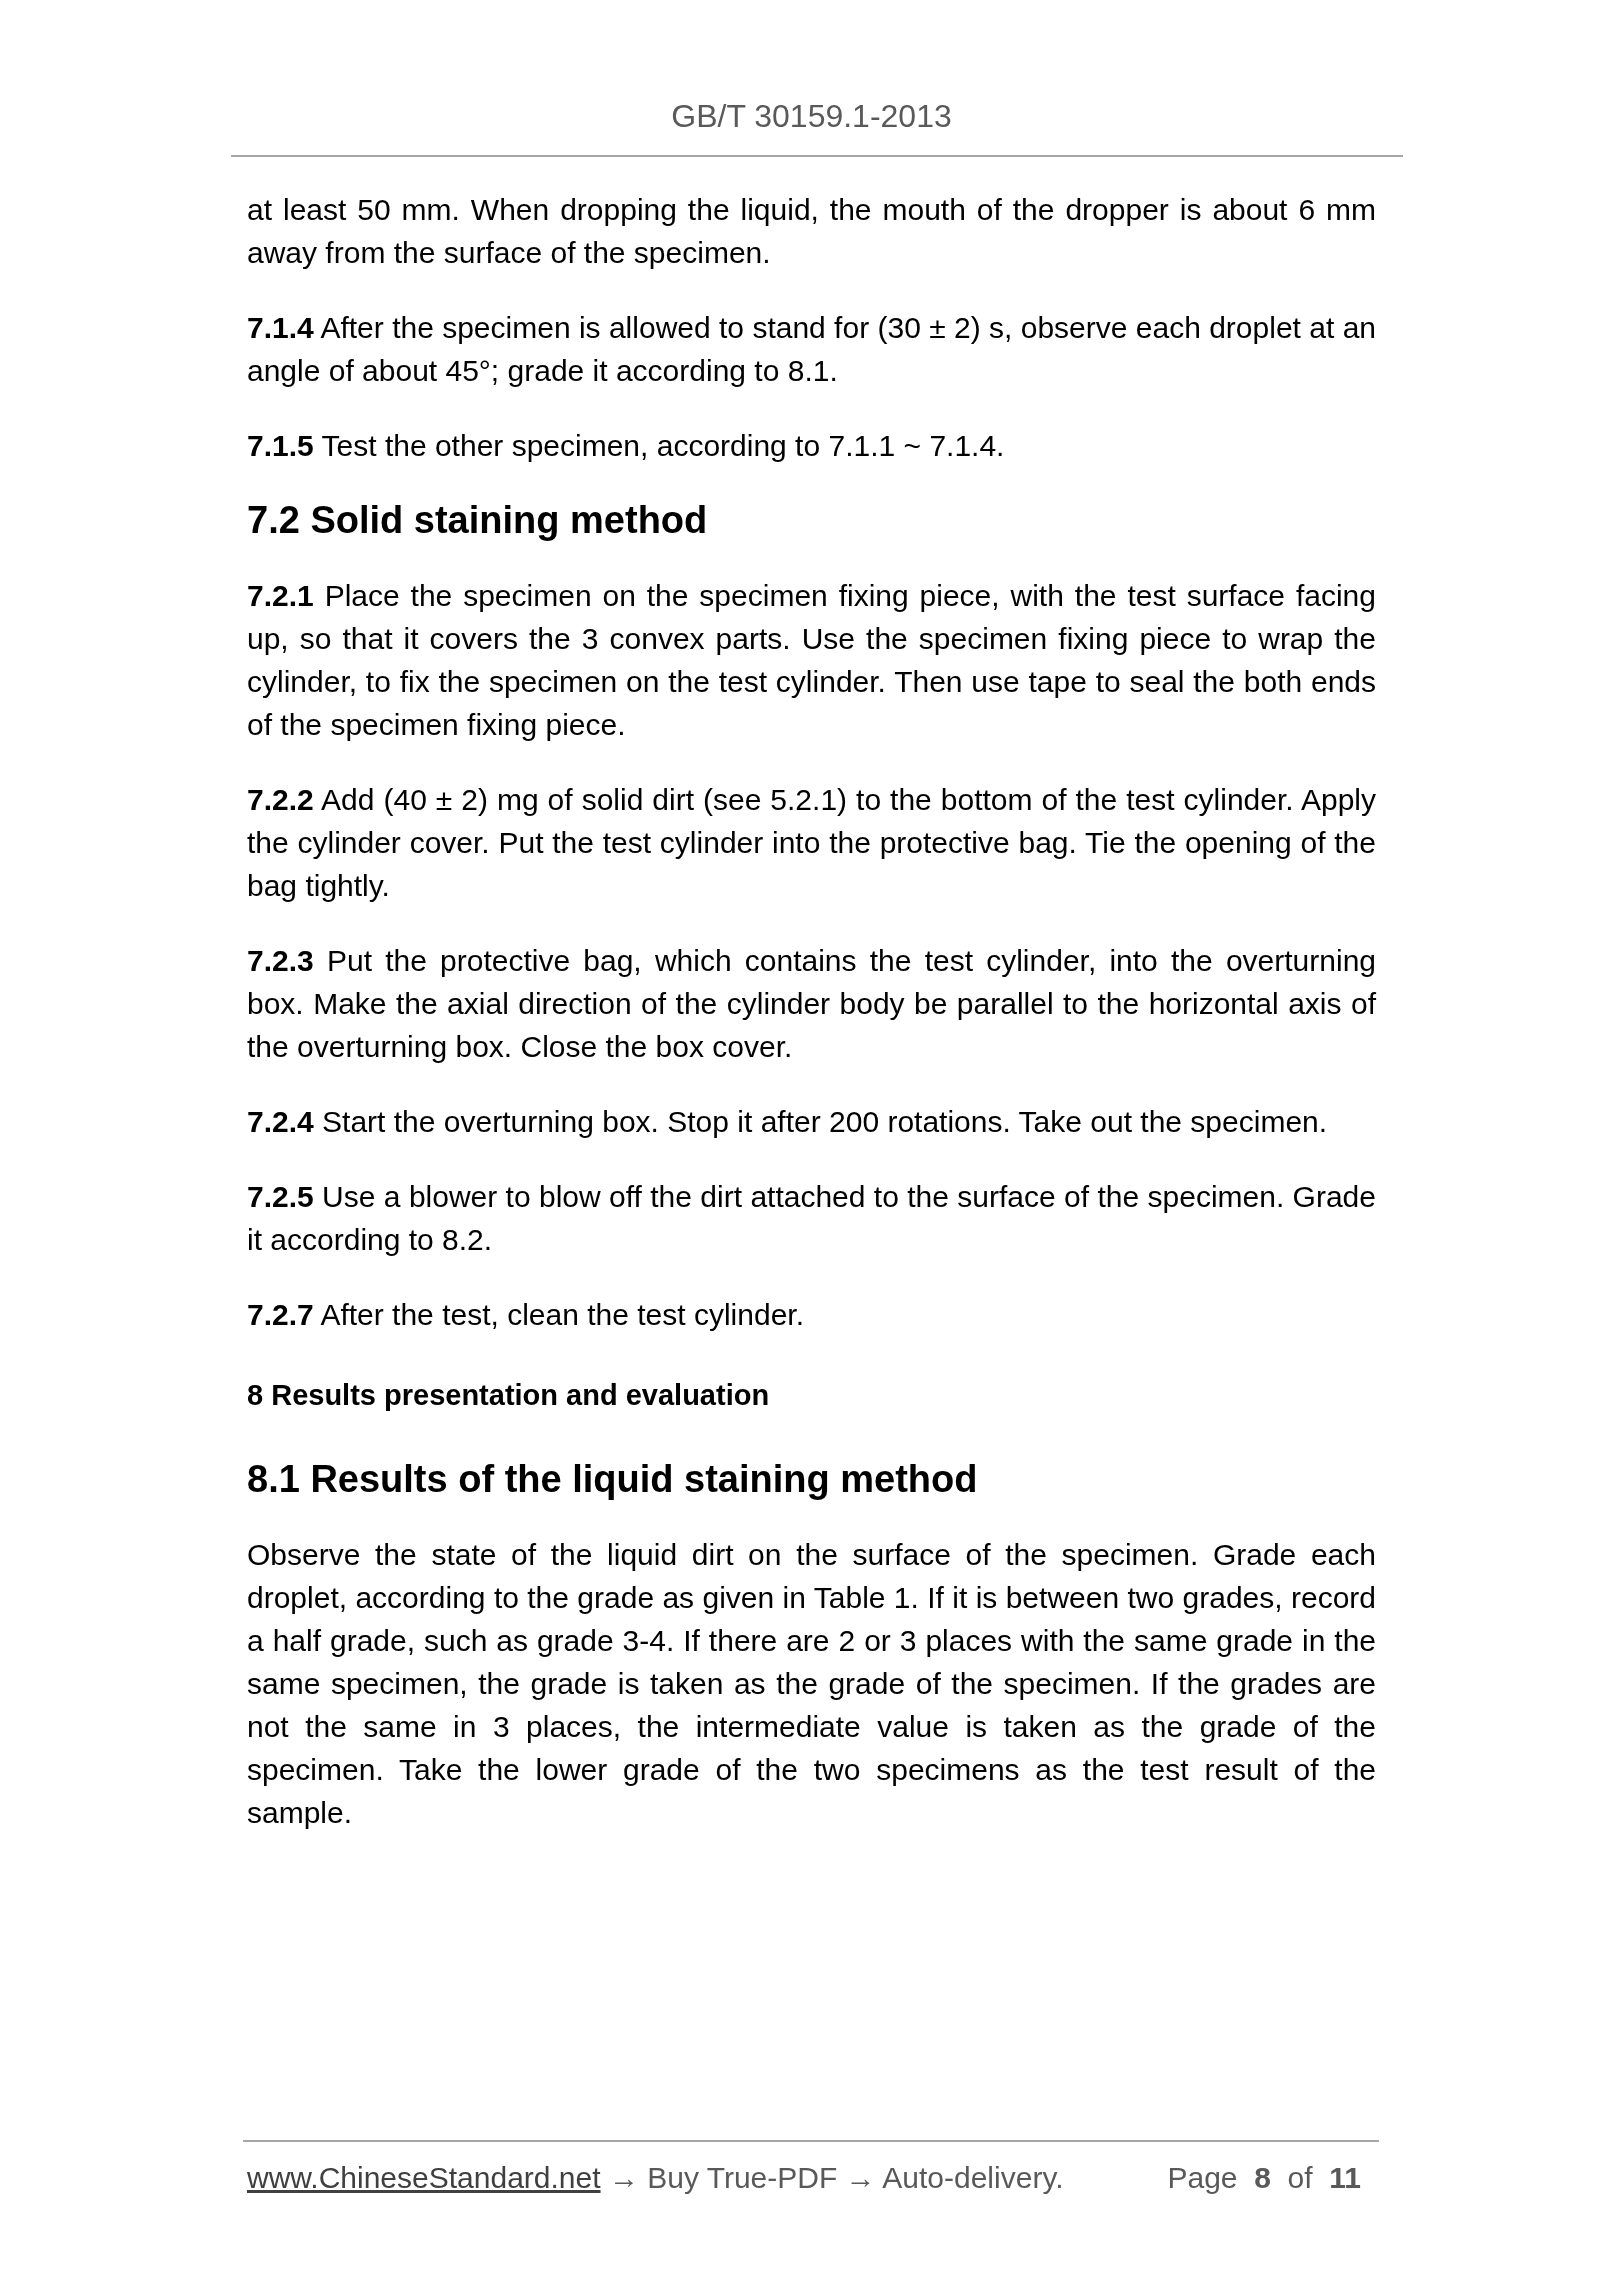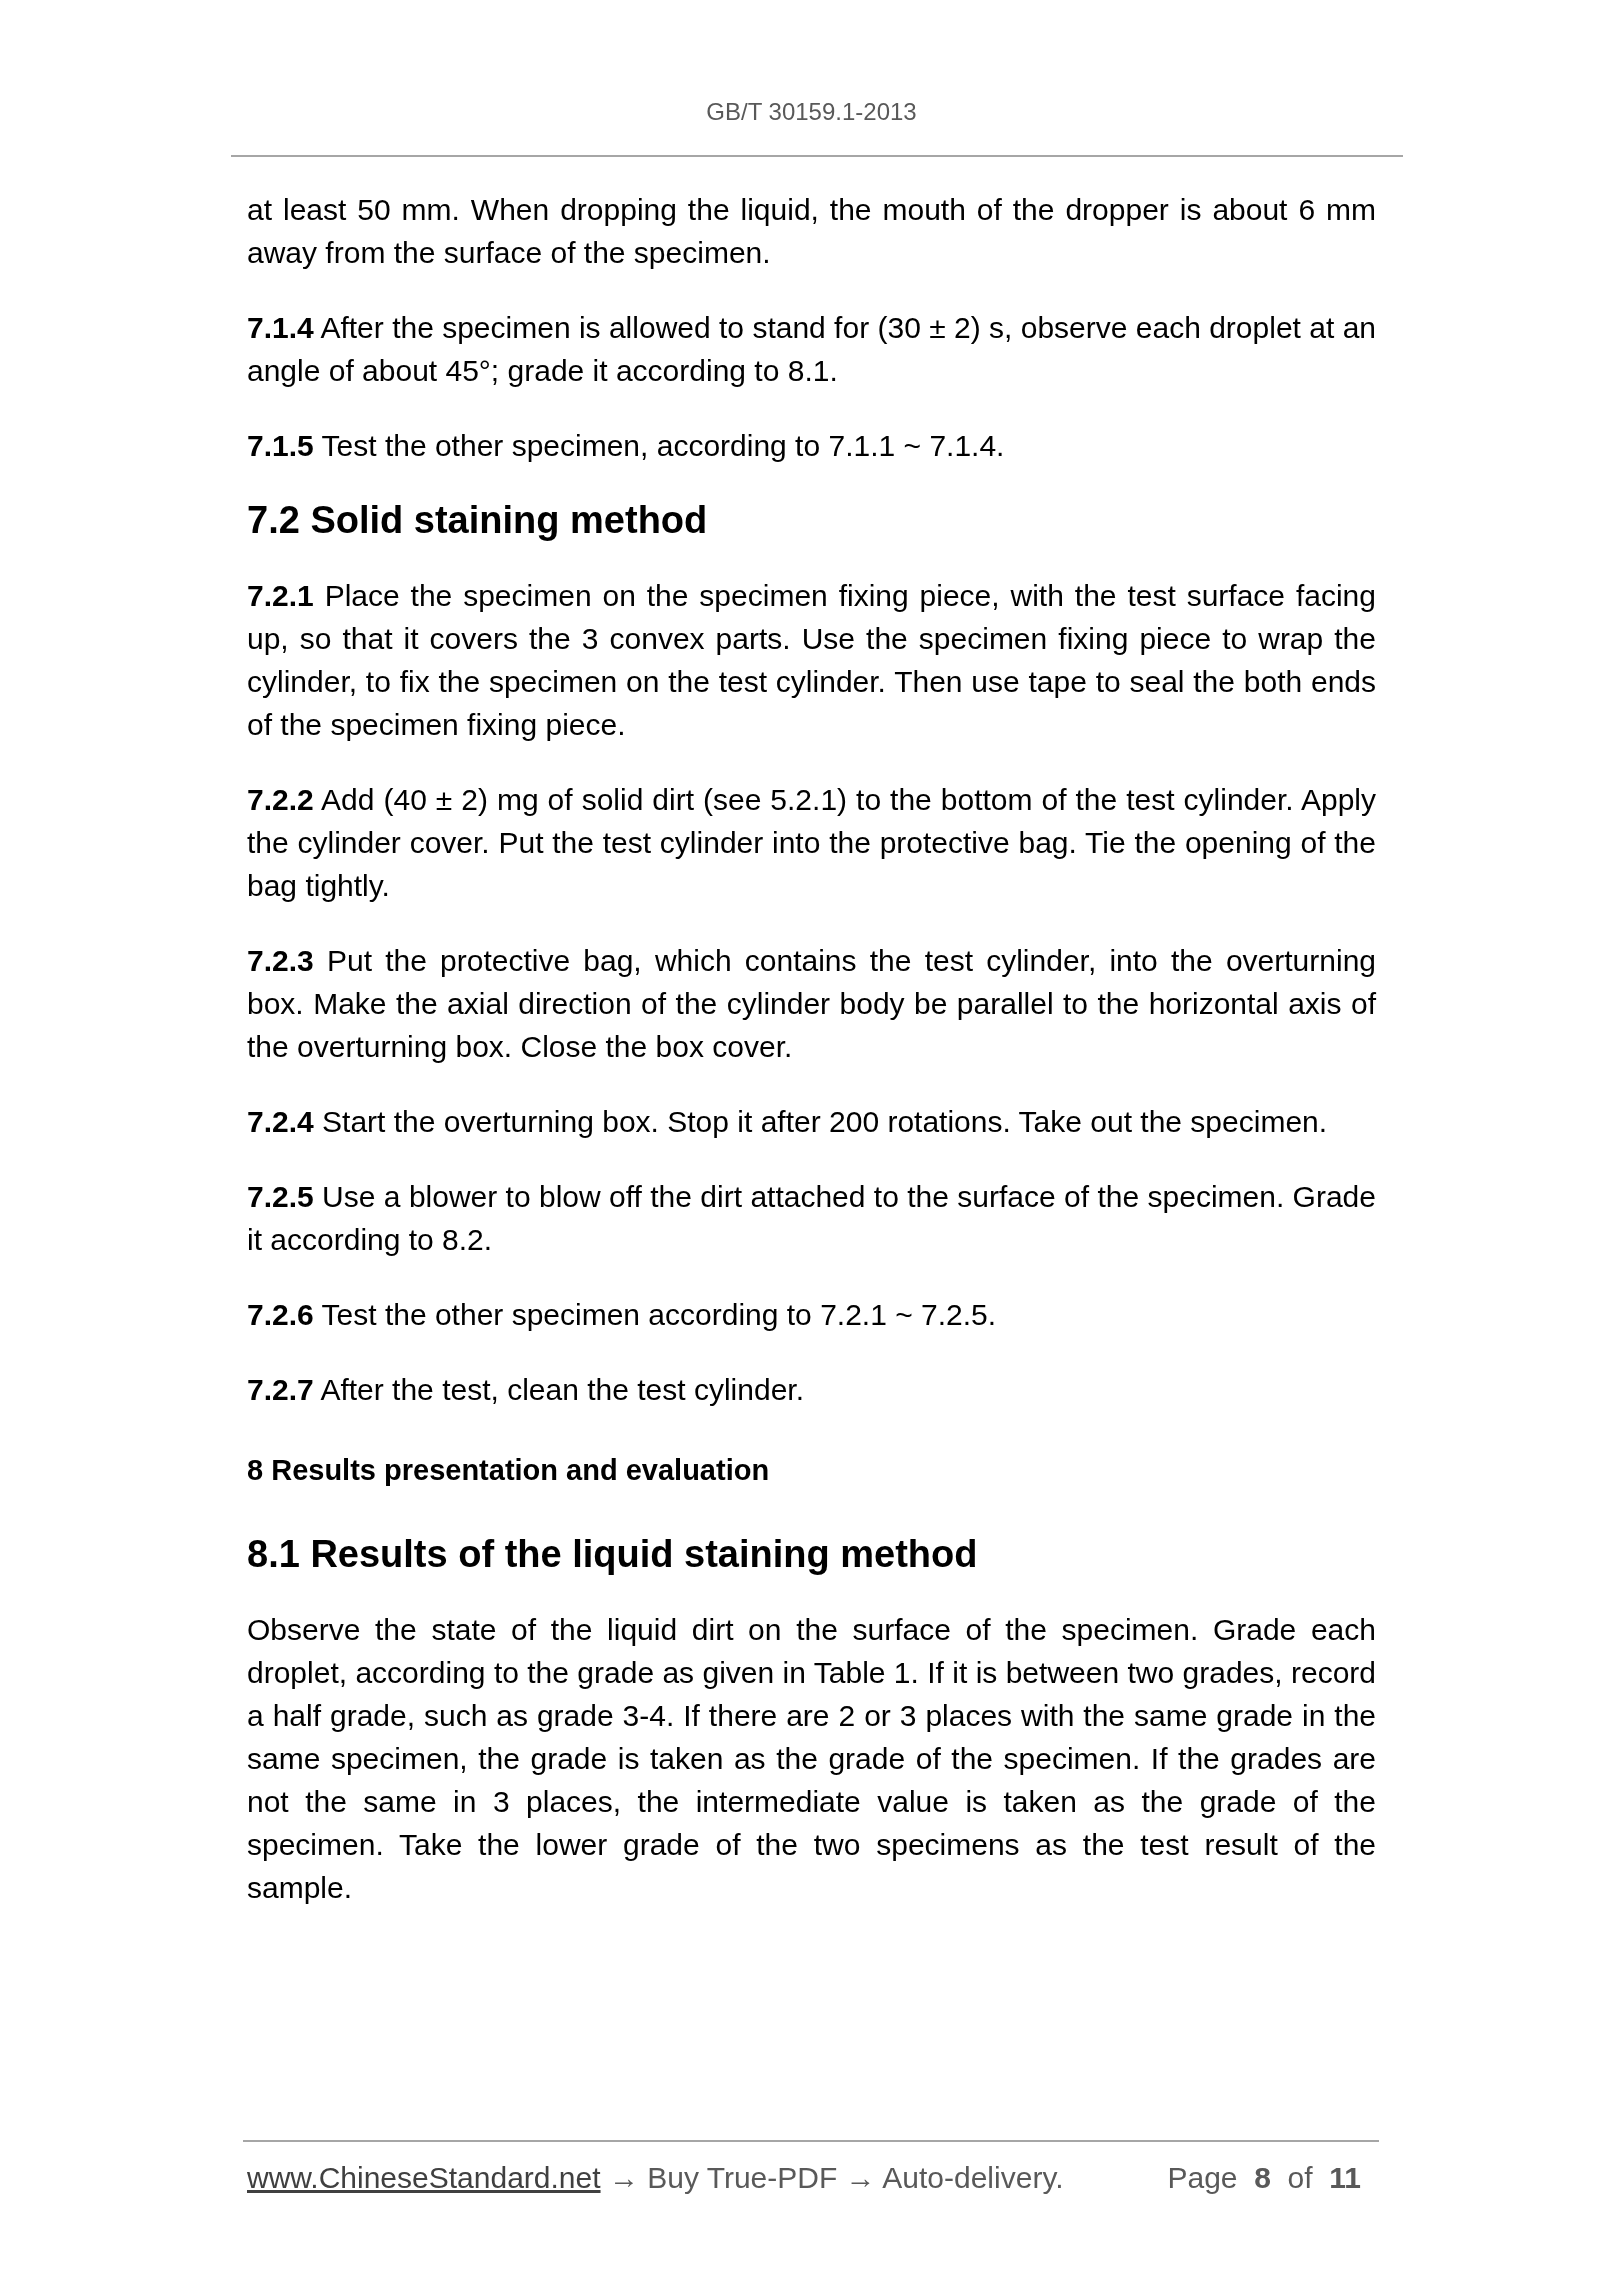--- a/index.html
+++ b/index.html
@@ -1,17 +1,17 @@
 <!DOCTYPE html>
 <html style="font-size:13.3px"><head>
 <meta charset="utf-8">
 <style>
   html, body { margin:0; padding:0; background:#ffffff; }
   body { width:1623px; height:2295px; position:relative; font-family:"Liberation Sans", sans-serif; color:#000; overflow:hidden; }
-  .header-title { position:absolute; top:98px; left:0; width:1623px; text-align:center; font-size:24px; color:#595959; }
+  .header-title { position:absolute; top:98px; left:0; width:1623px; text-align:center; font-size:32px; color:#595959; }
   .header-rule { position:absolute; top:155px; left:231px; width:1172px; height:1.7px; background:#a6a6a6; }
   .content { position:absolute; top:188px; left:247px; width:1141px; }
   p { margin:0 12px 32px 0; font-size:30px; line-height:43px; text-align:justify; }
   .num { font-weight:bold; }
   h3.sub { margin:0 0 32px 0; font-size:38px; line-height:43px; font-weight:bold; }
   h2.sec { margin:6.7px 0 35px 0; font-size:29px; line-height:55px; font-weight:bold; }
   .footer-rule { position:absolute; top:2140px; left:243px; width:1136px; height:1.7px; background:#a6a6a6; }
   .footer { position:absolute; top:2161px; left:247px; width:1136px; font-size:30px; color:#595959; }
   .footer .link { color:#404040; text-decoration:underline; }
   .footer .page { position:absolute; right:22px; top:0; }
@@ -35,21 +35,20 @@
   <p><span class="num">7.2.1</span><span> Place the specimen on the specimen fixing piece, with the test surface facing up, so that it covers the 3 convex parts. Use the specimen fixing piece to wrap the cylinder, to fix the specimen on the test cylinder. Then use tape to seal the both ends of the specimen fixing piece.</span></p>
 
   <p><span class="num">7.2.2</span><span> Add (40 ± 2) mg of solid dirt (see 5.2.1) to the bottom of the test cylinder. Apply the cylinder cover. Put the test cylinder into the protective bag. Tie the opening of the bag tightly.</span></p>
 
   <p><span class="num">7.2.3</span><span> Put the protective bag, which contains the test cylinder, into the overturning box. Make the axial direction of the cylinder body be parallel to the horizontal axis of the overturning box. Close the box cover.</span></p>
 
   <p><span class="num">7.2.4</span><span> Start the overturning box. Stop it after 200 rotations. Take out the specimen.</span></p>
 
   <p><span class="num">7.2.5</span><span> Use a blower to blow off the dirt attached to the surface of the specimen. Grade it according to 8.2.</span></p>
 
-  <p><span class="num">7.2.6</span><span> Test the other specimen according to 7.2.1 ~ 7.2.5.</span></p>
 
   <p><span class="num">7.2.7</span><span> After the test, clean the test cylinder.</span></p>
 
   <h2 class="sec">8 Results presentation and evaluation</h2>
 
   <h3 class="sub">8.1 Results of the liquid staining method</h3>
 
   <p><span>Observe the state of the liquid dirt on the surface of the specimen. Grade each droplet, according to the grade as given in Table 1. If it is between two grades, record a half grade, such as grade 3-4. If there are 2 or 3 places with the same grade in the same specimen, the grade is taken as the grade of the specimen. If the grades are not the same in 3 places, the intermediate value is taken as the grade of the specimen. Take the lower grade of the two specimens as the test result of the sample.</span></p>
 </div>
 

